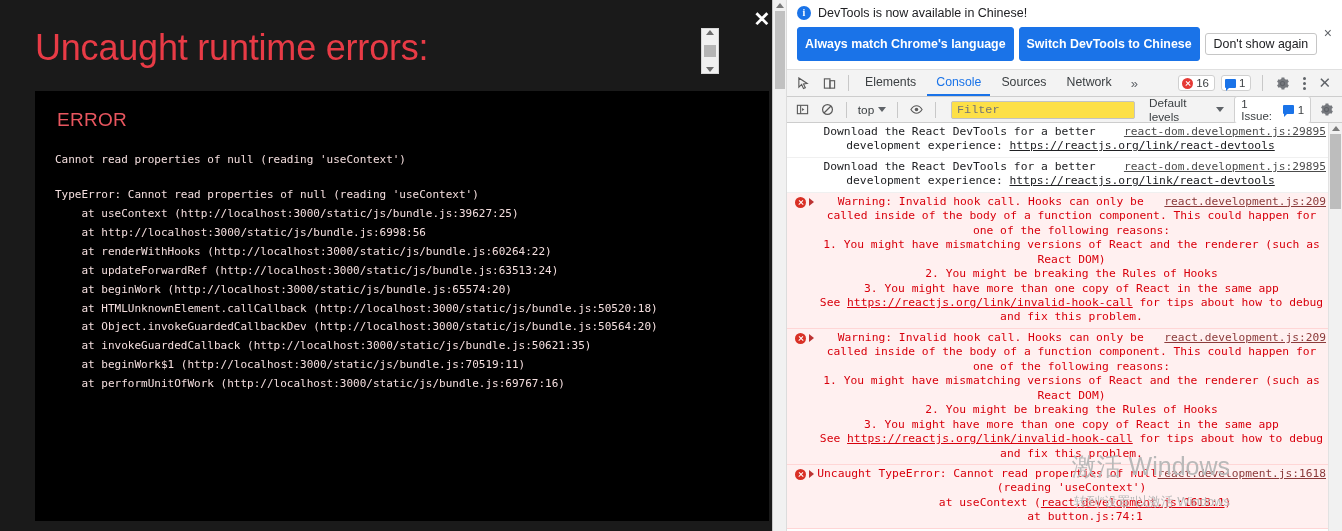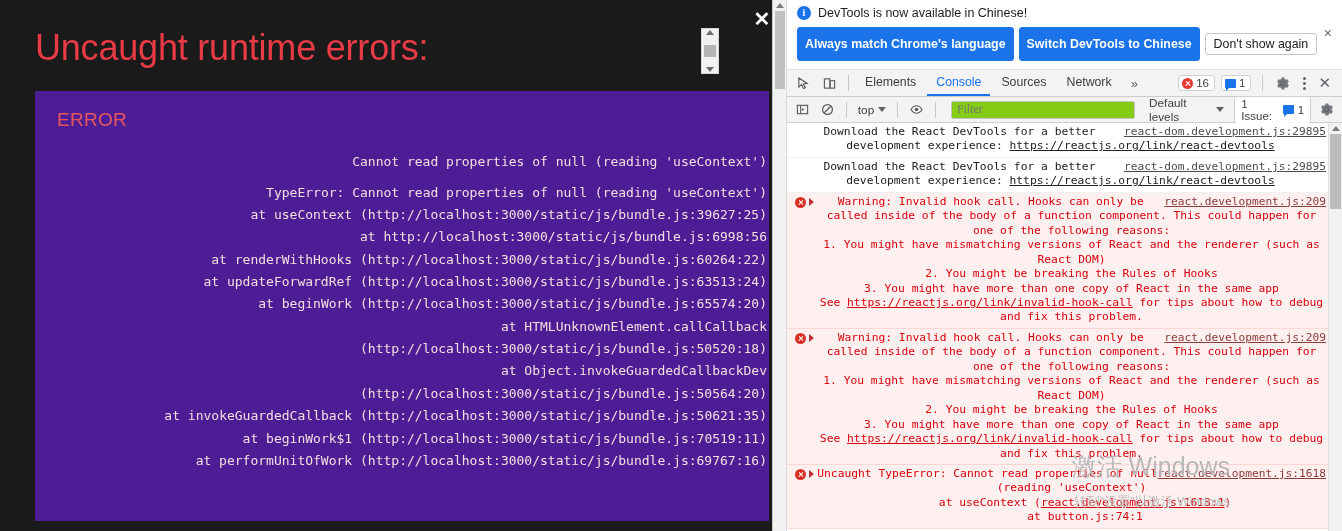--- a/index.html
+++ b/index.html
@@ -78,40 +78,39 @@
     color: #ffffff;
     font-size: 20px;
     font-weight: bold;
     line-height: 22px;
     text-align: center;
     cursor: pointer;
     font-family: "Liberation Sans", sans-serif;
   }
   .err-box {
     margin: 22px 16px 0 22px;
-    background: #4c1d95;
-    padding: 14px 2px 20px 18px;
+    background: #000000;
+    padding: 14px 16px 20px 18px;
     min-height: 430px;
   }
   .err-label {
     color: #e8565f;
     font-size: 19px;
     font-family: "Liberation Sans", sans-serif;
     margin: 4px 0 20px 4px;
     letter-spacing: 0.3px;
   }
   .err-body {
     color: #f4dede;
     font-family: "DejaVu Sans Mono", monospace;
-    font-size: 13px;
+    font-size: 11px;
     line-height: 1.72;
     white-space: pre-wrap;
     word-break: break-word;
-    margin: 8px 0 0 2px;
-    text-align: right;
+    margin: 16px 0 0 2px;
   }
 
   
   .devtools {
     position: relative;
     flex: 1 1 auto;
     height: 531px;
     background: #ffffff;
     display: flex;
     flex-direction: column;
@@ -332,26 +331,26 @@
     width: 0; height: 0;
     border-left: 4px solid transparent;
     border-right: 4px solid transparent;
     border-top: 5px solid #5f6368;
   }
   .filter-input {
     flex: 0 0 184px;
     height: 18px;
     border: 1px solid #c3c3c3;
     border-radius: 2px;
-    background: #84cc16;
+    background: #fde047;
     font-size: 11.8px;
     color: #5f6368;
     padding: 0 5px;
     margin-left: 8px;
-    font-family: Liberation Serif, serif;
+    font-family: Liberation Mono, monospace;
   }
   .levels {
     font-size: 11.8px; color: #3c4043; cursor: pointer;
     display: flex; align-items: center; margin-left: 12px;
   }
   .issues-box {
     display: flex; align-items: center; gap: 4px;
     border: 1px solid #d0d0d0; border-radius: 3px;
     background: #fff; padding: 1px 6px;
     font-size: 11.5px; color: #3c4043; cursor: pointer;

